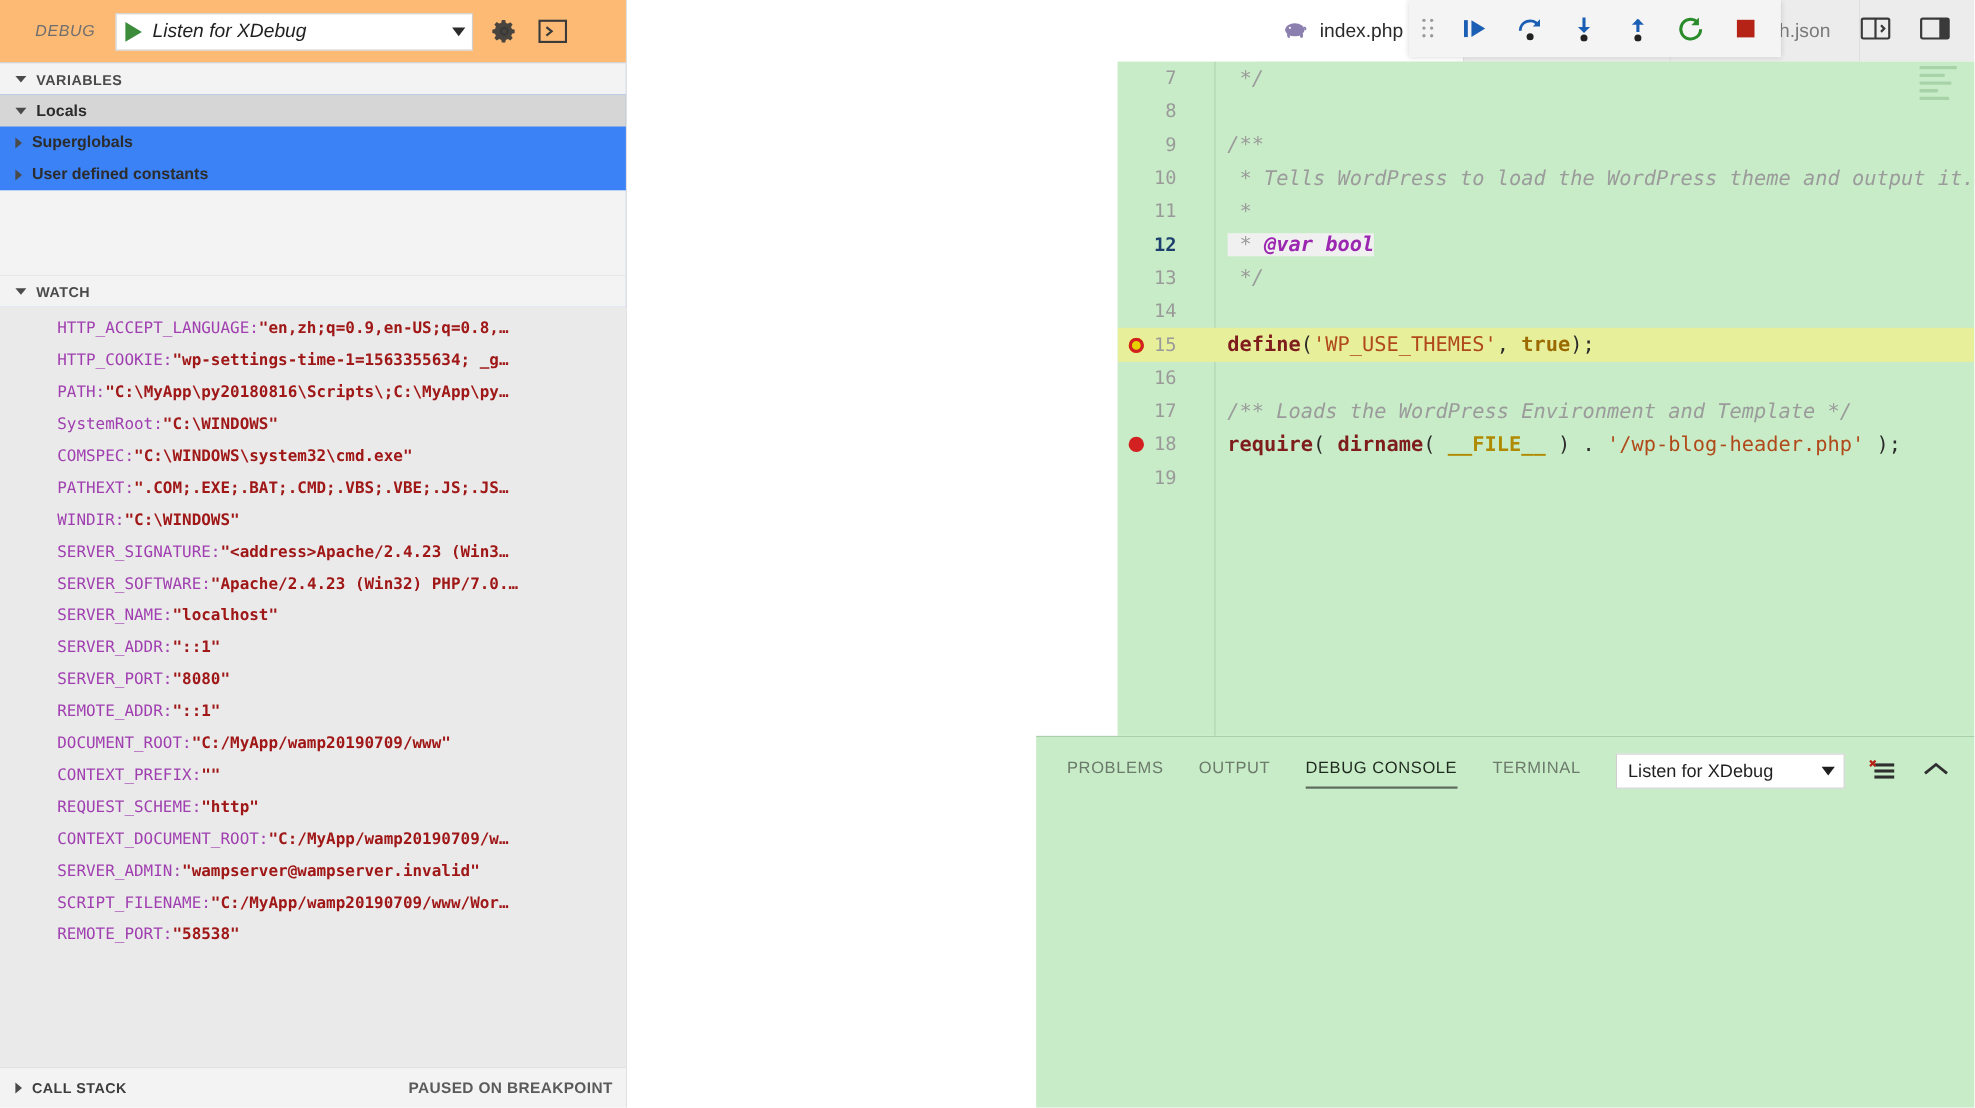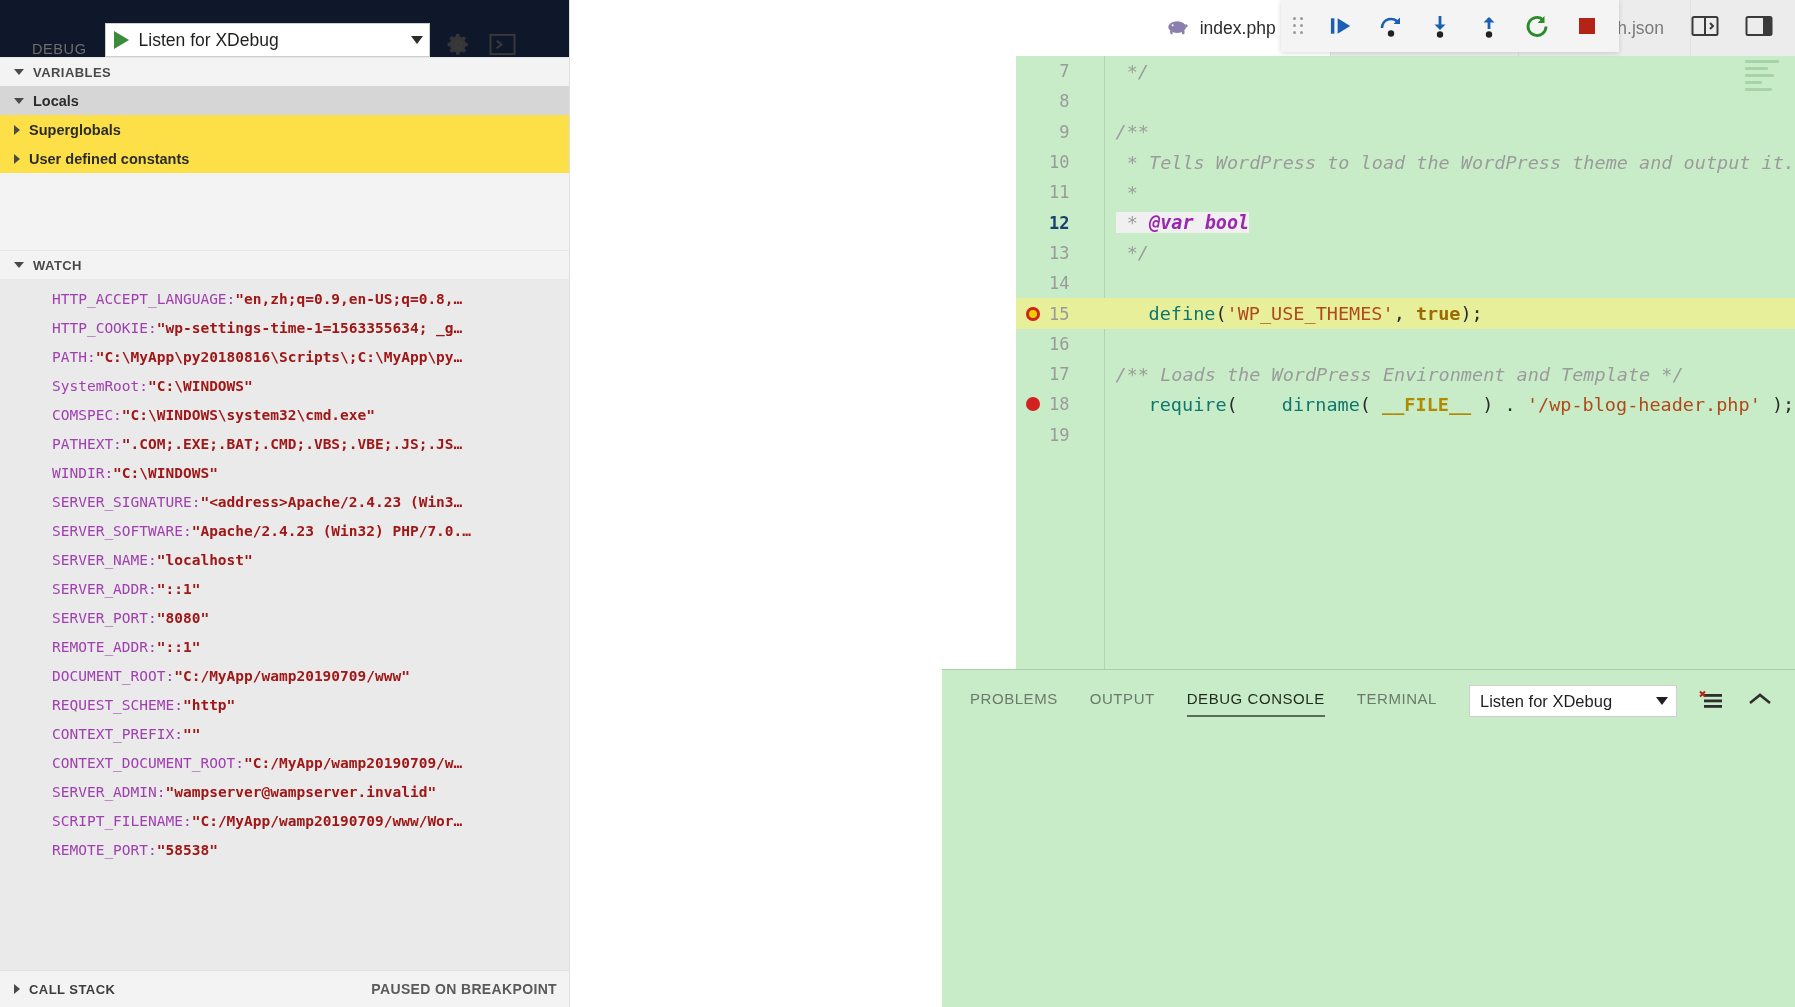--- a/index.html
+++ b/index.html
@@ -15,23 +15,24 @@
   
   #sidebar {
     width: 570px; height: 1007px;
     background: #f3f3f3;
     display: flex; flex-direction: column;
     position: relative;
     border-right: 1px solid #e0e0e0;
   }
   .debug-header {
     height: 57px; flex: 0 0 57px;
-    display: flex; align-items: flex-end;
+    display: flex; align-items: center;
     padding: 0 10px 0 32px;
-    background: #0f172a;
+    background: #fdba74;
+    font-style: italic;
   }
   .debug-title {
     font-size: 14.5px; letter-spacing: .6px;
     color: #6e6e6e; font-weight: 400;
     margin-right: 18px;
   }
   .config-select {
     flex: 1 1 auto; max-width: 325px;
     height: 34px;
     background: #ffffff;
@@ -88,21 +89,21 @@
 
   .tree-row {
     height: 29px; flex: 0 0 29px;
     display: flex; align-items: center;
     padding-left: 14px;
     font-size: 14.5px; font-weight: bold;
     color: #2c2c2c;
   }
   .tree-row.selected { background: #d6d6d6; }
 
-  .vars-body { flex: 0 0 auto; background: #fde047; }
+  .vars-body { flex: 0 0 auto; background: #3b82f6; }
   .vars-filler { height: 77px; background: #f3f3f3; }
 
   
   #watch-list {
     flex: 1 1 auto;
     background: #eaeaea;
     overflow: hidden;
     padding-top: 5px;
   }
   .watch-row {
@@ -211,21 +212,21 @@
   .line-hl-cur { background: #f0f0f0; margin-top: 41px; }
   .line-hl-exec { background: #e8ef9a; }
   .indent-guide {
     position: absolute; left: 88px; top: 0; bottom: 0; width: 1px; background: #b0d3b0;
   }
 
   
   .c-comment { color: #9b9b9b; font-style: italic; }
   .c-tag { color: #9b27b0; font-weight: bold; font-style: italic; }
   .c-type { color: #9b27b0; font-weight: bold; font-style: italic; }
-  .c-func { color: #0f766e; font-weight: normal; margin-left: 33px; }
+  .c-func { color: #7f1d1d; font-weight: bold; }
   .c-str { color: #b04a1a; }
   .c-kw { color: #9b6a00; font-weight: bold; }
   .c-plain { color: #2b2b2b; }
   .c-magic { color: #b08a00; font-weight: bold; }
 
   .minimap {
     position: absolute; right: 8px; top: 4px;
     width: 42px; height: 44px;
     opacity: .55;
   }
@@ -374,26 +375,26 @@
         </div>
         <div class="watch-row">
           <span class="wk">REMOTE_ADDR: </span>
           <span class="wv">"::1"</span>
         </div>
         <div class="watch-row">
           <span class="wk">DOCUMENT_ROOT: </span>
           <span class="wv">"C:/MyApp/wamp20190709/www"</span>
         </div>
         <div class="watch-row">
+          <span class="wk">CONTEXT_PREFIX: </span>
+          <span class="wv">""</span>
+        </div>
+        <div class="watch-row">
           <span class="wk">REQUEST_SCHEME: </span>
           <span class="wv">"http"</span>
-        </div>
-        <div class="watch-row">
-          <span class="wk">CONTEXT_PREFIX: </span>
-          <span class="wv">""</span>
         </div>
         <div class="watch-row">
           <span class="wk">CONTEXT_DOCUMENT_ROOT: </span>
           <span class="wv">"C:/MyApp/wamp20190709/w…</span>
         </div>
         <div class="watch-row">
           <span class="wk">SERVER_ADMIN: </span>
           <span class="wv">"wampserver@wampserver.invalid"</span>
         </div>
         <div class="watch-row">

